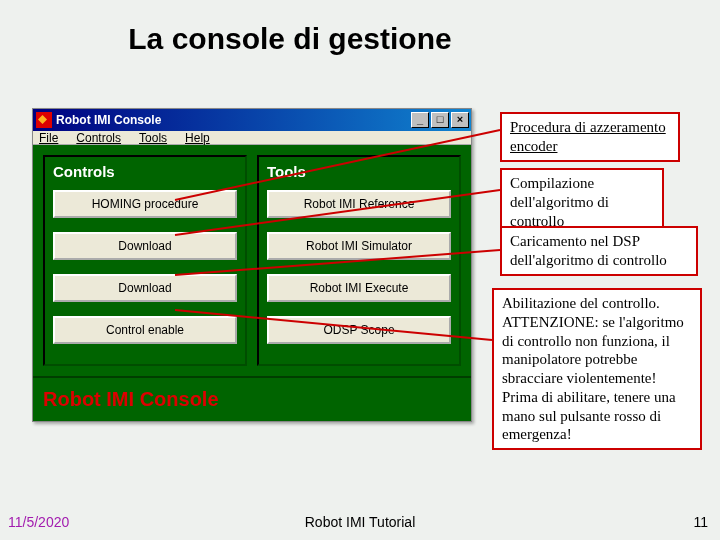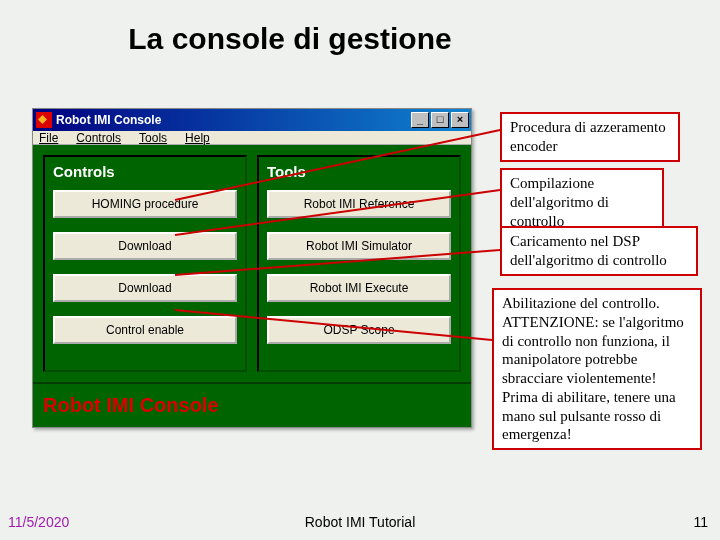--- a/index.html
+++ b/index.html
@@ -105,21 +105,21 @@
   .btn {
     width: 100%;
     background: #ece9d8;
     border: 2px outset #fff;
     font-family: Tahoma, Arial, sans-serif;
     font-size: 12px;
     text-align: center;
     padding: 5px 2px;
     margin-bottom: 14px;
   }
-  .btn:last-child { margin-bottom: 18px; }
+  .btn:last-child { margin-bottom: 12px; }
   .console-label {
     background: #006400;
     color: #d00;
     font-family: Arial, sans-serif;
     font-size: 20px;
     font-weight: bold;
     padding: 10px 10px 10px 10px;
     border-top: 2px solid #003d00;
   }
   .callout {
@@ -202,21 +202,21 @@
   <div class="console-label">Robot IMI Console</div>
 </div>
 
 <svg class="connector">
   <line x1="175" y1="200" x2="500" y2="130" stroke="#c00" stroke-width="2"></line>
   <line x1="175" y1="235" x2="500" y2="190" stroke="#c00" stroke-width="2"></line>
   <line x1="175" y1="275" x2="500" y2="250" stroke="#c00" stroke-width="2"></line>
   <line x1="175" y1="310" x2="492" y2="340" stroke="#c00" stroke-width="2"></line>
 </svg>
 
-<div class="callout" style="left:500px; top:112px; width:180px;">
+<div class="callout" style="left:500px; top:112px; width:180px;text-decoration:underline;">
   <span>Procedura di azzeramento encoder</span>
 </div>
 <div class="callout" style="left:500px; top:168px; width:164px;">
   <span>Compilazione dell'algoritmo di controllo</span>
 </div>
 <div class="callout" style="left:500px; top:226px; width:198px;">
   <span>Caricamento nel DSP dell'algoritmo di controllo</span>
 </div>
 <div class="callout" style="left:492px; top:288px; width:210px;">
   <span>Abilitazione del controllo.</span>

